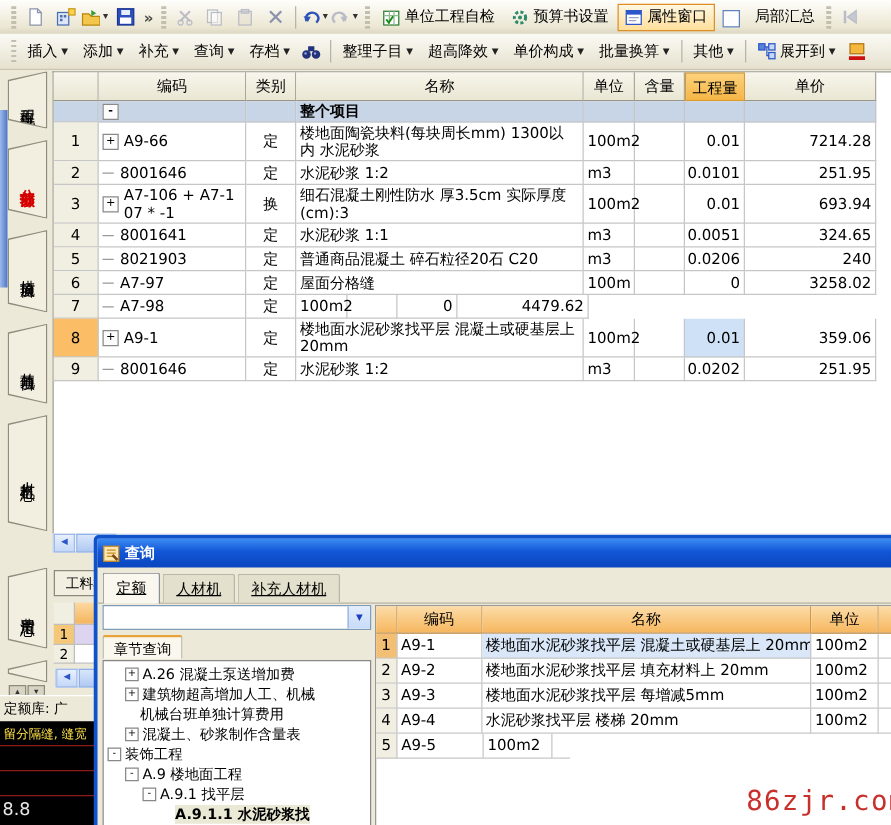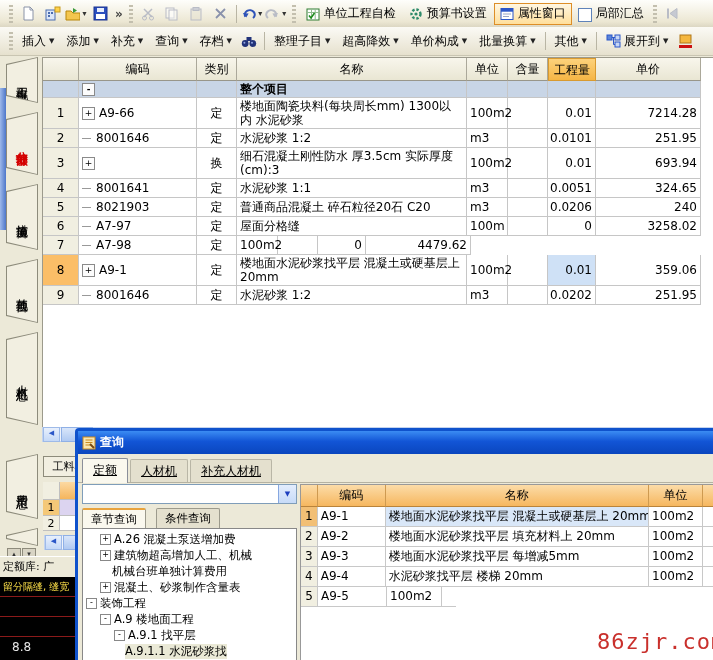--- a/index.html
+++ b/index.html
@@ -12,21 +12,21 @@
        padding-left:6px;background:linear-gradient(#FBFAF5,#E6E1CE);border-bottom:1px solid #C9C5B2;}
   .grip{width:4px;height:18px;margin:0 3px;flex:none;
         background:repeating-linear-gradient(180deg,#C3BFAE 0 2px,transparent 2px 4px);}
   .vsep{width:1px;height:18px;background:#B9B5A4;margin:0 3px;flex:none;}
   .ib{width:23px;height:22px;border:none;background:transparent;display:flex;align-items:center;justify-content:center;padding:0;flex:none;}
   .caret-s{font-size:7px;color:#333;margin-left:1px;}
   .chev{font-weight:bold;font-size:12px;color:#444;margin:0 2px;flex:none;}
   .tbtn{display:flex;align-items:center;gap:4px;height:22px;border:1px solid transparent;background:transparent;
         padding:0 5px;font-size:12px;flex:none;font-family:Liberation Serif, serif;}
   .tbtn.active{border:1px solid #DD8E27;background:linear-gradient(#FFF7E2,#FFDF9B);}
-  .chkwrap{display:flex;align-items:flex-end;gap:4px;padding:0 5px;flex:none;}
+  .chkwrap{display:flex;align-items:flex-end;gap:12px;padding:0 5px;flex:none;}
   .chk{width:12px;height:12px;background:#fff;border:1px solid #5F83B9;flex:none;}
   .mi{display:flex;align-items:center;gap:3px;padding:3px 6px;flex:none;}
   .mi .cr{font-size:7px;color:#222;}
   .disabled svg *{stroke:#B9BCC6 !important;fill-opacity:.45;}
   
   .bluestrip{position:absolute;left:0;top:88px;width:6px;height:142px;background:linear-gradient(90deg,#9DB8EA,#4E77C9);}
   .sidetabs{position:absolute;left:6px;top:57px;width:32px;display:flex;flex-direction:column;gap:9px;}
   .stab{position:relative;width:32px;clip-path:polygon(100% 0,100% 100%,0 calc(100% - 7px),0 7px);background:#8D8B7B;flex:none;}
   .stab .in{position:absolute;inset:1px;clip-path:polygon(100% 0,100% 100%,0 calc(100% - 7px),0 7px);
             background:#F2EFE1;display:flex;align-items:center;justify-content:center;}
@@ -81,37 +81,37 @@
   .mg-d1{width:28px;height:16px;background:#DCD4F0;}
   .mg-n2{width:17px;height:15px;background:#F1EFE1;}
   .mg-d2{width:28px;height:15px;background:#fff;}
   .hs2{position:absolute;left:44px;top:535px;width:34px;height:15px;}
   .statusbar{position:absolute;left:0;top:556px;width:80px;height:20px;display:flex;align-items:center;
              padding-left:3px;font-size:11px;background:#ECE9D8;border-top:1px solid #fff;box-sizing:border-box;}
   .blackpanel{position:absolute;left:0;top:577px;width:78px;height:83px;background:#000;color:#FFE24A;
               font-size:10px;overflow:hidden;}
   .bp-line{padding:3px 1px 2px 3px;border-bottom:1px solid #8B1A1A;white-space:nowrap;}
   .bp-empty{height:19px;border-bottom:1px solid #8B1A1A;}
-  .bp-frag{color:#E8E8E8;font-size:12px;padding:3px 0 0 12px;}
+  .bp-frag{color:#E8E8E8;font-size:14px;padding:3px 0 0 2px;}
   
   .popup{position:absolute;left:75px;top:428px;width:642px;height:236px;background:#ECE9D8;
          border:3px solid #0F52CC;border-radius:4px 4px 0 0;box-sizing:border-box;z-index:5;}
   .p-title{height:23px;display:flex;align-items:center;gap:4px;padding-left:4px;
            background:linear-gradient(#3B8CF3,#1255D6 45%,#0A46BE);color:#fff;font-weight:bold;}
   .p-tabs{height:25px;display:flex;align-items:flex-end;gap:2px;padding:3px 4px 0;border-bottom:1px solid #B5B2A2;text-decoration:underline;}
   .p-tab{padding:3px 10px 2px;border:1px solid #B9B6A6;border-bottom:none;background:#E4E0CE;
          border-radius:2px 2px 0 0;font-size:12px;}
   .p-tab.on{background:#FAF8EE;border-color:#8A8E99;position:relative;top:1px;padding-bottom:4px;}
   .p-body{position:absolute;left:0;right:0;top:48px;bottom:0;}
   .p-drop{position:absolute;left:4px;top:5px;width:215px;height:20px;background:#fff;border:1px solid #7F9DB9;
           box-sizing:border-box;display:flex;align-items:center;overflow:hidden;}
   .p-drop .txt{padding-left:3px;white-space:nowrap;font-size:11.5px;flex:1;margin-top:48px;}
   .p-drop .btn{width:17px;height:100%;flex:none;background:linear-gradient(#E3EDFD,#C7DBF8);
                border-left:1px solid #86A7E0;color:#1D3FBF;font-size:7px;display:flex;align-items:center;justify-content:center;}
-  .p-subtabs{position:absolute;left:4px;top:29px;height:20px;display:flex;gap:10px;}
+  .p-subtabs{position:absolute;left:4px;top:29px;height:20px;display:flex;gap:10px;flex-direction:column;}
   .p-stab{padding:2px 8px 0;border:1px solid #9C9A8C;border-bottom:none;background:#E4E0CE;font-size:11.5px;border-radius:2px 2px 0 0;}
   .p-stab.on{background:#FAF8EE;border-top:2px solid #E8A33D;}
   .p-tree{position:absolute;left:4px;top:49px;width:215px;bottom:-6px;background:#fff;border:1px solid #888;
           box-sizing:border-box;overflow:hidden;padding-top:2px;}
   .tnode{height:16px;display:flex;align-items:center;white-space:nowrap;font-size:11.5px;}
   .nbox{width:9px;height:9px;border:1px solid #888;background:#fff;font-size:8px;line-height:7px;text-align:center;
         margin-right:3px;flex:none;}
   .nbox:empty{visibility:hidden;border:none;}
   .tnode.sel .tlabel{background:#EAE9D6;}
   .p-vscroll{position:absolute;right:1px;top:50px;bottom:-5px;width:16px;background:#EFF3FB;border-left:1px solid #C3D3EE;}
@@ -441,20 +441,21 @@
           <div class="mc c-unit">m3</div>
           <div class="mc c-cont"></div>
           <div class="mc c-qty">0.0101</div>
           <div class="mc c-price">251.95</div>
         </div>
 
         <div class="mrow hb">
           <div class="mc c-num">3</div>
           <div class="mc c-code">
             <span class="ebox">+</span>
+            <span class="wrapb">A7-106 + A7-107 * -1</span>
           </div>
           <div class="mc c-type">换</div>
           <div class="mc c-name">
             <span class="wrapb">细石混凝土刚性防水 厚3.5cm 实际厚度(cm):3</span>
           </div>
           <div class="mc c-unit">100m2</div>
           <div class="mc c-cont"></div>
           <div class="mc c-qty">0.01</div>
           <div class="mc c-price">693.94</div>
         </div>
@@ -650,21 +651,21 @@
           <div class="tnode" style="padding-left: 17px;">
             <span class="nbox">-</span>
             <span class="tlabel">A.9 楼地面工程</span>
           </div>
 
           <div class="tnode" style="padding-left: 31px;">
             <span class="nbox">-</span>
             <span class="tlabel">A.9.1 找平层</span>
           </div>
 
-          <div class="tnode sel" style="padding-left: 30px;">
+          <div class="tnode sel" style="padding-left: 45px; font-weight: bold;">
             <span class="nbox"></span>
             <span class="tlabel">A.9.1.1 水泥砂浆找</span>
           </div>
 
       </div>
       <div class="p-vscroll">
         <div class="ab">▲</div>
       </div>
       <div class="p-right">
         <div class="phdr">

